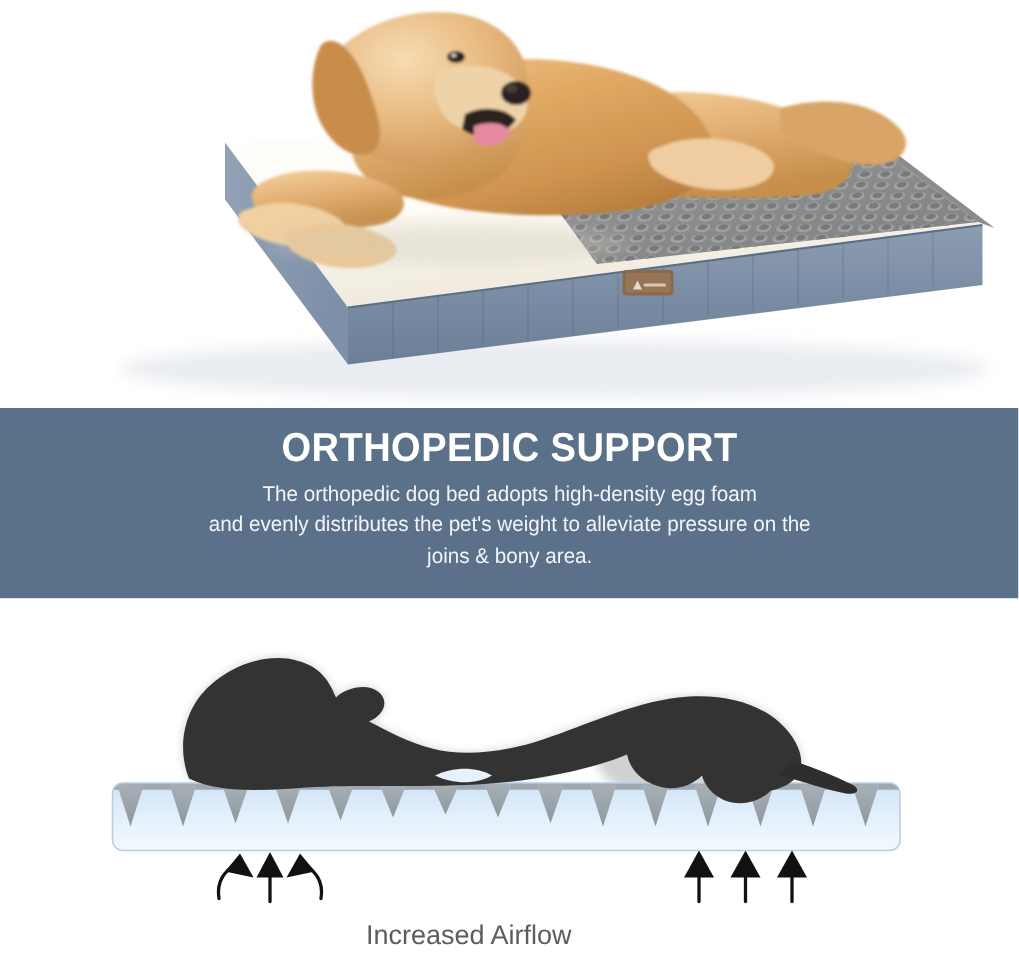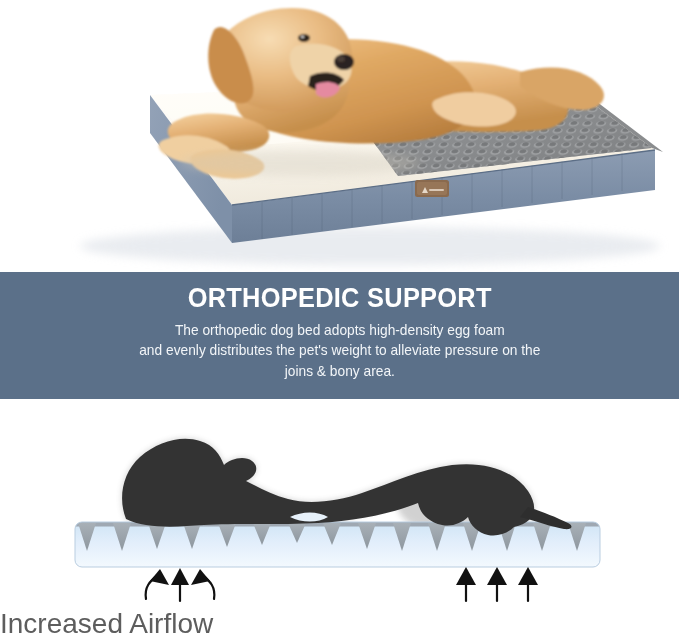--- a/index.html
+++ b/index.html
@@ -63,23 +63,23 @@
   }
   .diagram-svg { position:absolute; left:0; top:0; width:679px; height:212px; }
 
   .caption-row {
     position:absolute; left:0; top:606px;
     width:679px; height:35px;
     display:flex;
   }
   .caption {
     flex:1;
-    text-align:left;
+    text-align:center;
     color:#5d5d5d;
-    font-size:28px;
+    font-size:18px;
     line-height:35px;
     white-space:nowrap;
   }
   .caption.left  { padding-right:54px; }
   .caption.right { padding-left:30px; }
 </style>
 </head>
 <body>
 
 <div id="page">

